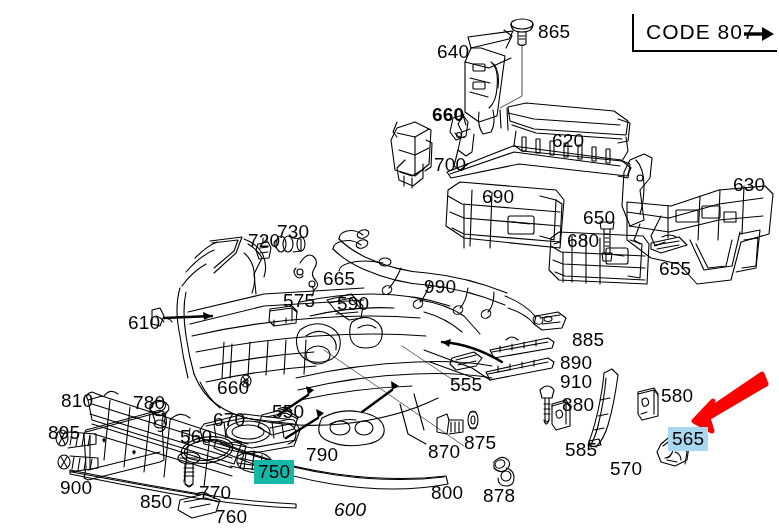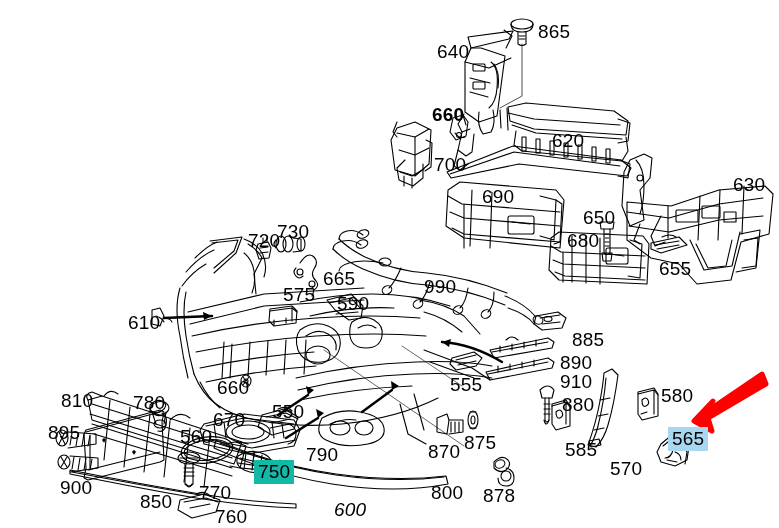--- a/index.html
+++ b/index.html
@@ -506,38 +506,45 @@
       <path d="M362 412 L392 390" stroke-width="2.4"></path>
       <path d="M392 390 l-1 -9 l8 5 z" fill="#000" stroke="none"></path>
 
       <g>
         <path d="M762 374 L706 412 L713 401 L694 421 L712 431 L708 418 L766 384 Z" fill="#ff0000" stroke="#ff0000" stroke-width="5" stroke-linejoin="round"></path>
       </g>
 
     </g>
   </svg>
 
+  <div id="code-box">
+    <div id="code-text">CODE  807</div>
+    <svg style="position:absolute;left:110px;top:12px;" width="30" height="16" viewBox="0 0 30 16">
+      <path d="M0 8 L20 8" stroke="#000" stroke-width="3.4"></path>
+      <path d="M18 1 L30 8 L18 15 Z" fill="#000"></path>
+    </svg>
+  </div>
 
   <div id="callout-layer">
       <div class="callout" style="left: 538px; top: 22px;">865</div>
       <div class="callout" style="left: 437px; top: 42px;">640</div>
       <div class="callout" style="left: 432px; top: 105px; font-weight: bold;">660</div>
       <div class="callout" style="left: 552px; top: 131px;">620</div>
       <div class="callout" style="left: 434px; top: 155px;">700</div>
       <div class="callout" style="left: 733px; top: 175px;">630</div>
       <div class="callout" style="left: 482px; top: 187px;">690</div>
       <div class="callout" style="left: 583px; top: 208px;">650</div>
       <div class="callout" style="left: 567px; top: 231px;">680</div>
       <div class="callout" style="left: 277px; top: 222px;">730</div>
       <div class="callout" style="left: 248px; top: 231px;">720</div>
       <div class="callout" style="left: 659px; top: 259px;">655</div>
       <div class="callout" style="left: 323px; top: 269px; text-align: right;">665</div>
       <div class="callout" style="left: 424px; top: 277px;">990</div>
       <div class="callout" style="left: 337px; top: 294px;">590</div>
-      <div class="callout" style="left: 283px; top: 285px;">575</div>
+      <div class="callout" style="left: 283px; top: 291px;">575</div>
       <div class="callout" style="left: 128px; top: 313px;">610</div>
       <div class="callout" style="left: 572px; top: 330px;">885</div>
       <div class="callout" style="left: 560px; top: 353px;">890</div>
       <div class="callout" style="left: 450px; top: 375px;">555</div>
       <div class="callout" style="left: 560px; top: 372px;">910</div>
       <div class="callout" style="left: 651px; top: 386px; margin-left: 10px;">580</div>
       <div class="callout" style="left: 61px; top: 391px;">810</div>
       <div class="callout" style="left: 133px; top: 393px;">780</div>
       <div class="callout" style="left: 562px; top: 395px;">880</div>
       <div class="callout" style="left: 217px; top: 378px;">660</div>

